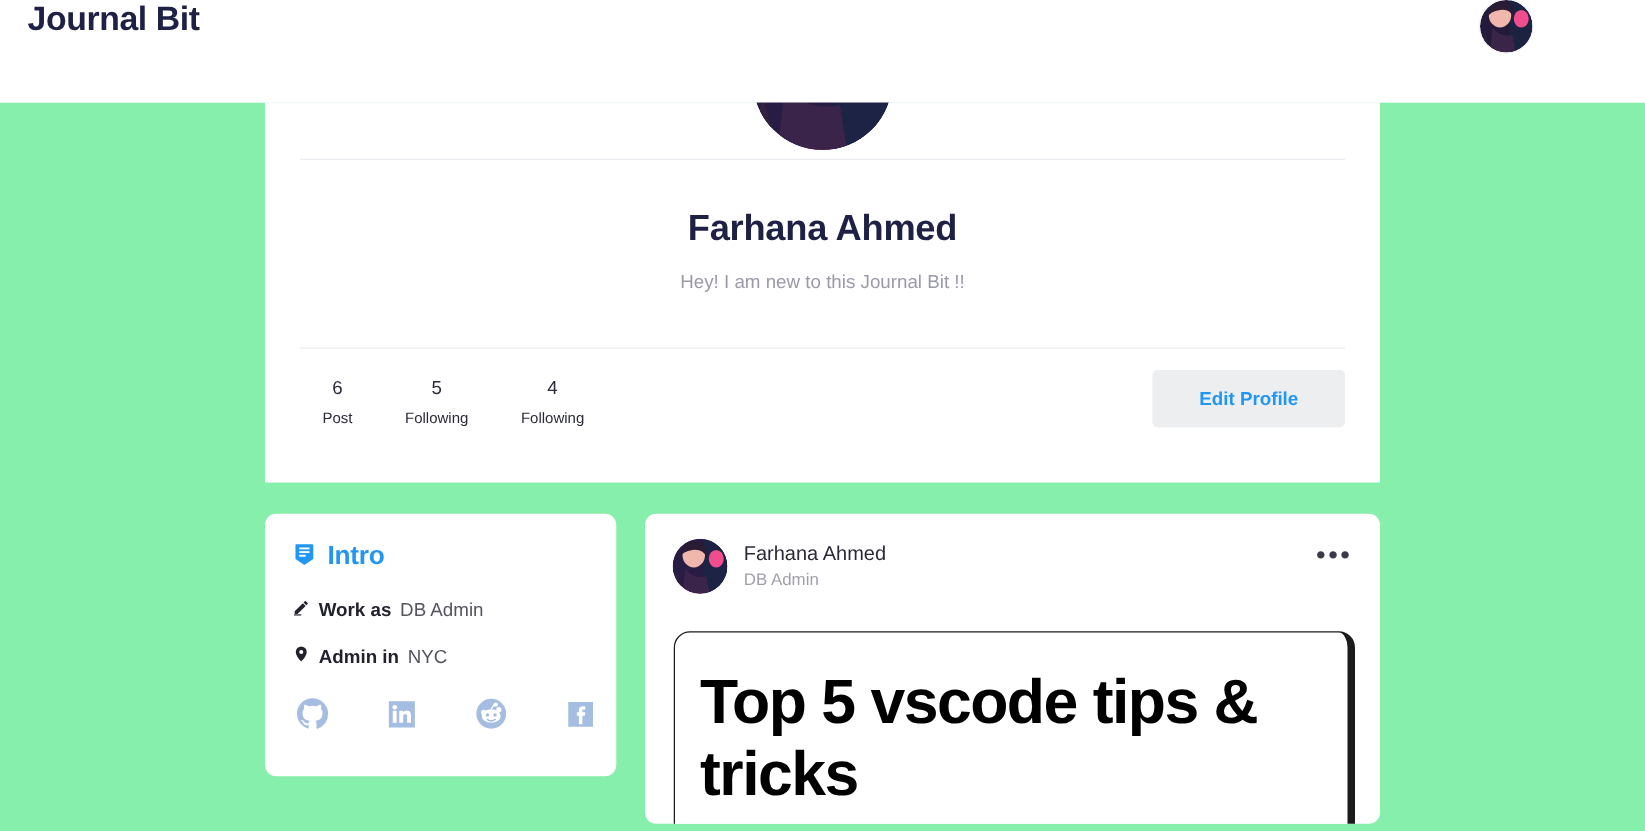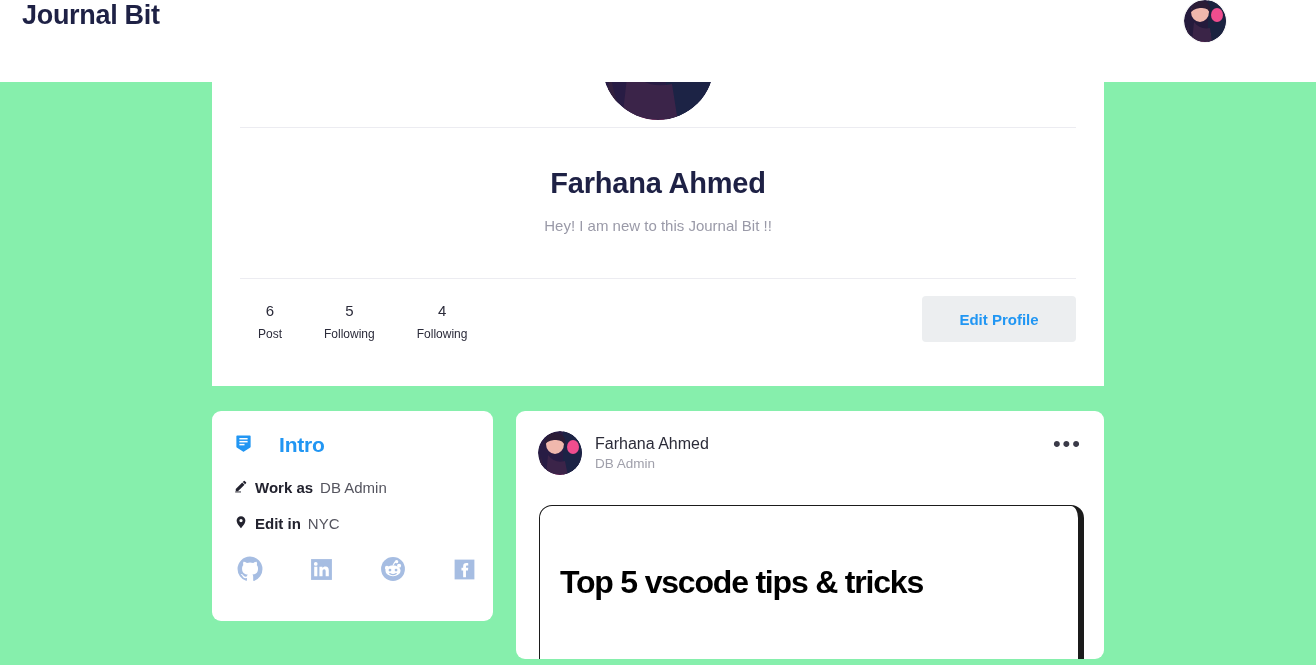--- a/index.html
+++ b/index.html
@@ -149,21 +149,22 @@
   .intro-card {
     background: #ffffff;
     border-radius: 9px;
     width: 281px;
     flex: none;
     padding: 22px 22px 20px 22px;
     height: 210px;
   }
   .intro-head {
     display: flex;
-    gap: 26px;
+    align-items: center;
+    gap: 9px;
     margin-bottom: 22px;
   }
   .intro-title {
     color: #2196f3;
     font-size: 21px;
     font-weight: bold;
     letter-spacing: -0.2px;
   }
   .intro-row {
     font-size: 15px;
@@ -235,25 +236,24 @@
     background: #ffffff;
     border: 1.5px solid #1b1b1b;
     border-right-width: 6px;
     border-radius: 13px;
     overflow: hidden;
     padding: 26px 20px 0 20px;
   }
   .post-media-title {
     font-family: "Liberation Sans", sans-serif;
     font-weight: bold;
-    font-size: 32px;
+    font-size: 50px;
     line-height: 58px;
     color: #000000;
     letter-spacing: -1.2px;
-    margin-top: 21px;
   }
 </style>
 </head>
 <body>
 
 <div class="topbar">
   <div class="brand">Journal Bit</div>
   <div class="topbar-avatar">
     <svg viewBox="0 0 42 42" width="42" height="42">
       <defs>
@@ -352,21 +352,21 @@
           <b>Work as</b>
           <span class="val">DB Admin</span>
         </div>
 
         <div class="intro-row">
           <span>
             <svg width="14" height="14" viewBox="0 0 24 24" fill="#22222e">
               <path d="M12 2a7.5 7.5 0 0 0-7.5 7.5C4.5 15.5 12 22.5 12 22.5s7.5-7 7.5-13A7.5 7.5 0 0 0 12 2zm0 10.3a2.8 2.8 0 1 1 0-5.6 2.8 2.8 0 0 1 0 5.6z"></path>
             </svg>
           </span>
-          <b>Edit in</b>
+          <b>Admin in</b>
           <span class="val">NYC</span>
         </div>
 
         <div class="social-row">
           <span class="social-ico">
             <svg width="26" height="26" viewBox="0 0 24 24" fill="currentColor">
               <path d="M12 .5A11.5 11.5 0 0 0 .5 12a11.5 11.5 0 0 0 7.86 10.92c.58.1.79-.25.79-.56v-2c-3.2.7-3.88-1.38-3.88-1.38-.53-1.34-1.3-1.7-1.3-1.7-1.05-.72.08-.7.08-.7 1.17.08 1.78 1.2 1.78 1.2 1.03 1.78 2.7 1.27 3.36.97.1-.75.4-1.27.73-1.56-2.56-.29-5.25-1.28-5.25-5.7 0-1.26.45-2.29 1.19-3.1-.12-.3-.52-1.47.11-3.06 0 0 .97-.31 3.18 1.18a11 11 0 0 1 5.8 0c2.2-1.49 3.17-1.18 3.17-1.18.63 1.59.23 2.77.12 3.06.74.81 1.18 1.84 1.18 3.1 0 4.43-2.69 5.4-5.26 5.69.41.36.78 1.06.78 2.14v3.17c0 .31.21.67.8.56A11.5 11.5 0 0 0 23.5 12 11.5 11.5 0 0 0 12 .5z"></path>
             </svg>
           </span>
           <span class="social-ico">

